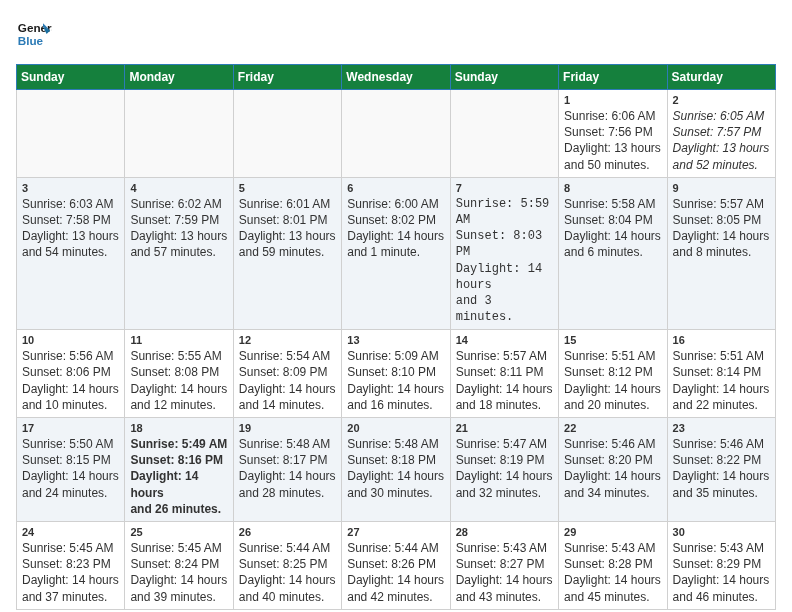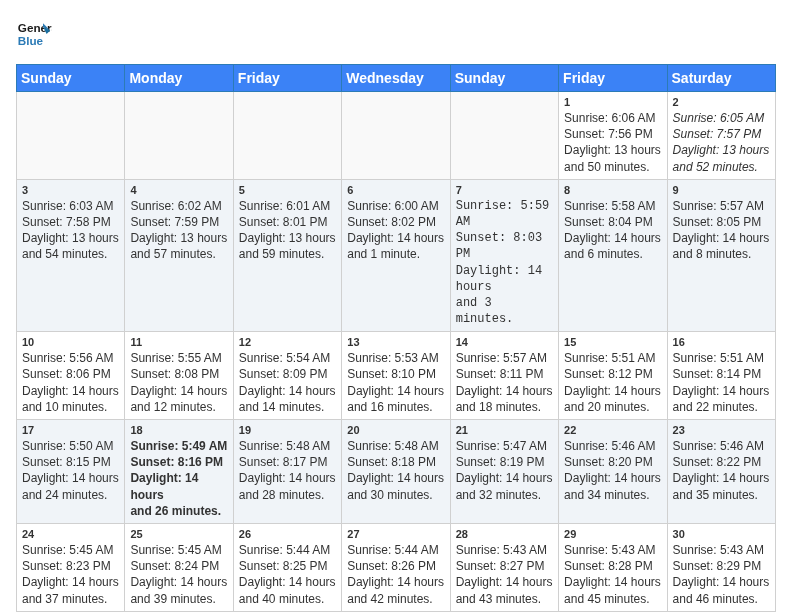--- a/index.html
+++ b/index.html
@@ -36,23 +36,23 @@
     .calendar-subtitle {
       font-size: 14px;
       color: #555;
     }
     table {
       width: 100%;
       border-collapse: collapse;
       table-layout: fixed;
     }
     th {
-      background: #3b82f6;
+      background: #15803d;
       color: #fff;
-      font-size: 14px;
+      font-size: 12px;
       font-weight: bold;
       padding: 5px 4px;
       text-align: left;
       border: 1px solid #2c7bb6;
     }
     td {
       border: 1px solid #d0d0d0;
       vertical-align: top;
       padding: 4px 5px;
       font-size: 9.5px;
@@ -198,21 +198,21 @@
         </td>
         <td>
           <span class="day-num">12</span>
           <div class="cell-info" style="white-space: pre-line;">Sunrise: 5:54 AM
 Sunset: 8:09 PM
 Daylight: 14 hours
 and 14 minutes.</div>
         </td>
         <td>
           <span class="day-num">13</span>
-          <div class="cell-info" style="white-space: pre-line;">Sunrise: 5:53 AM
+          <div class="cell-info" style="white-space: pre-line;">Sunrise: 5:09 AM
 Sunset: 8:10 PM
 Daylight: 14 hours
 and 16 minutes.</div>
         </td>
         <td>
           <span class="day-num">14</span>
           <div class="cell-info" style="white-space: pre-line;">Sunrise: 5:57 AM
 Sunset: 8:11 PM
 Daylight: 14 hours
 and 18 minutes.</div>

